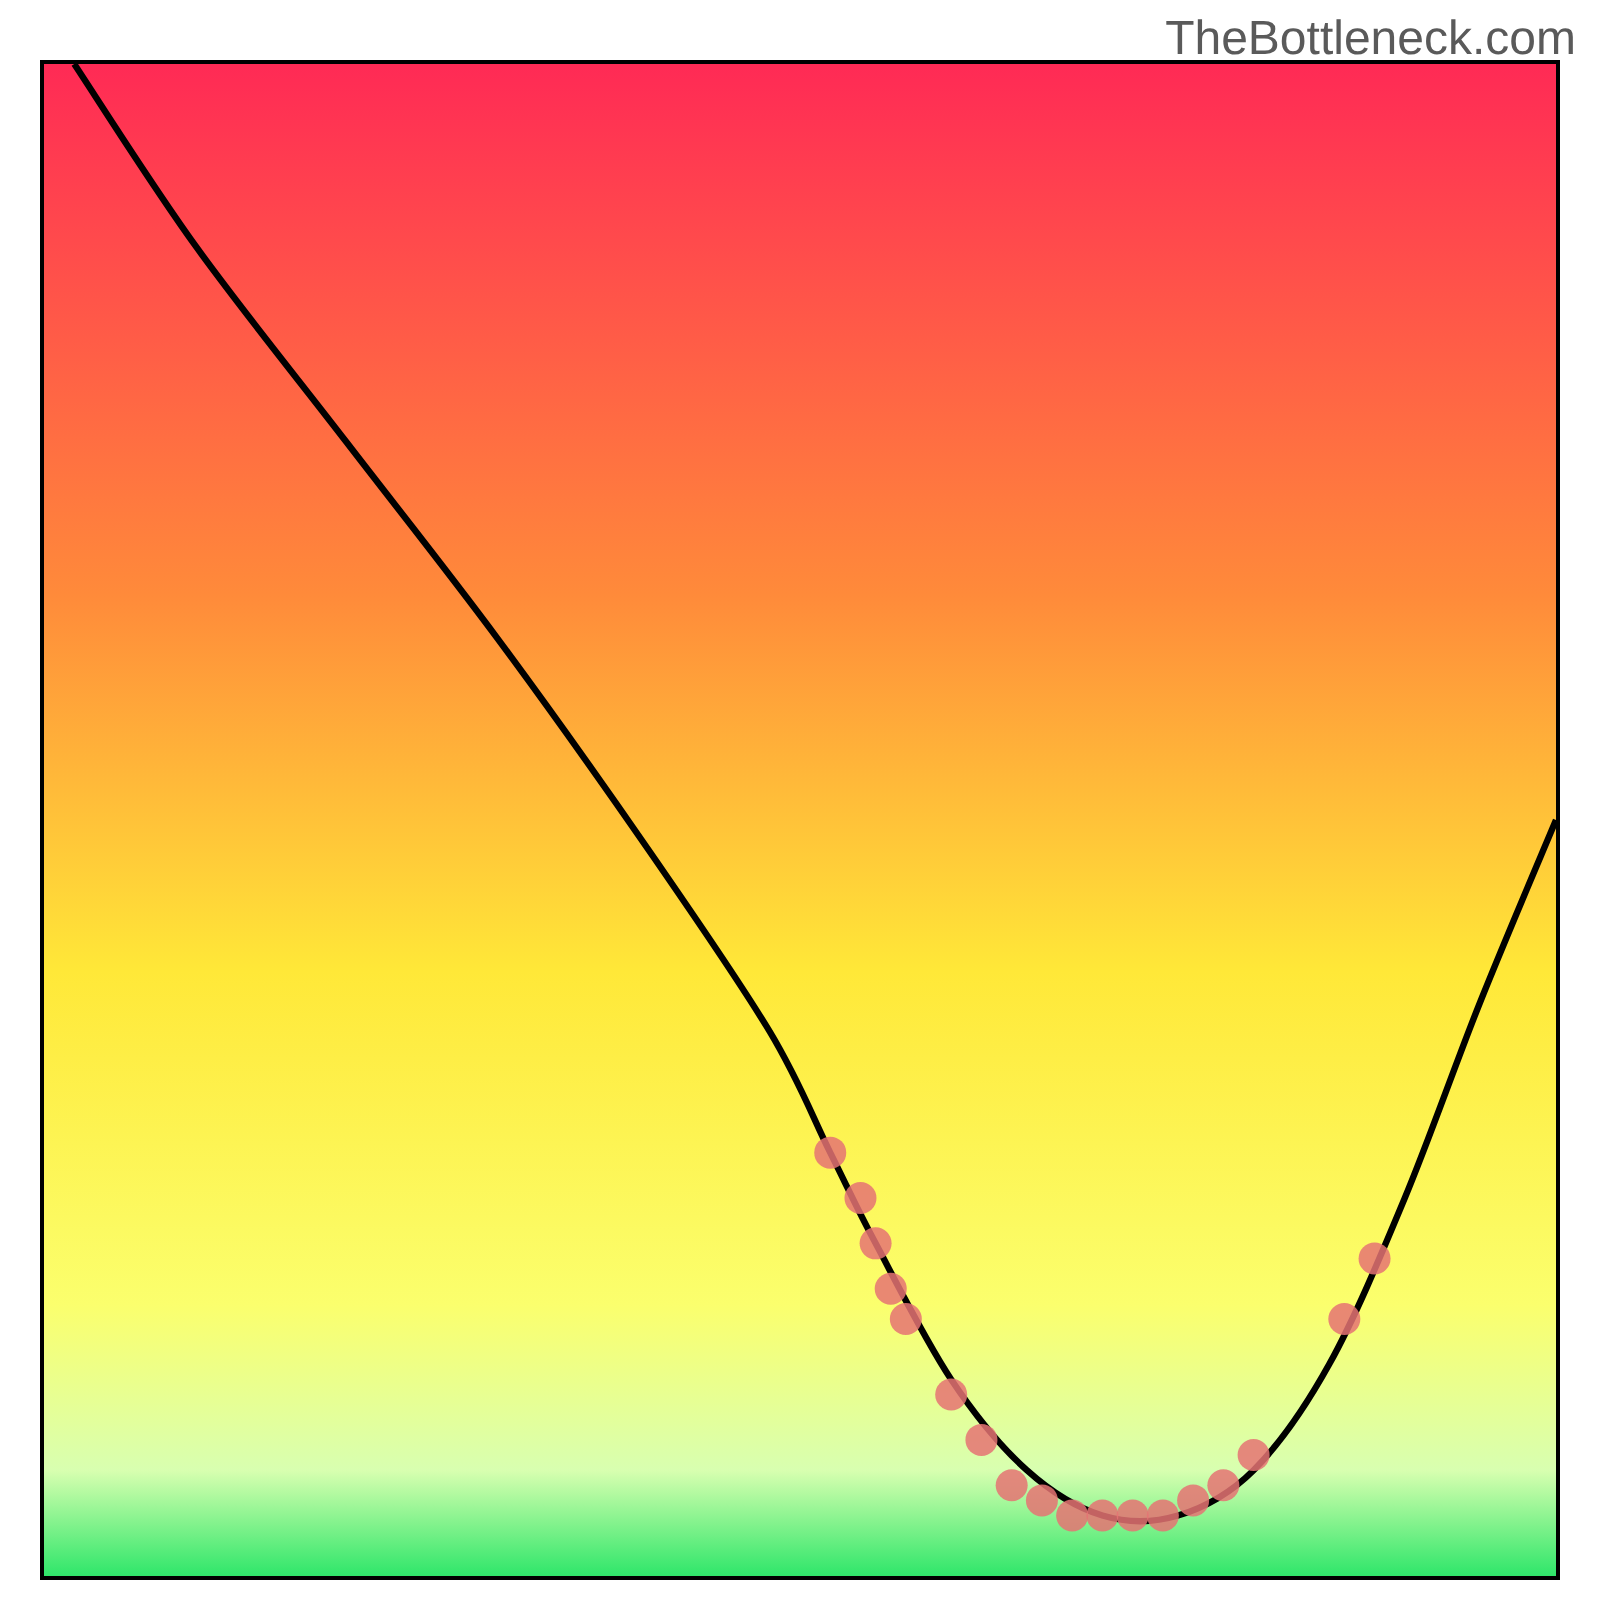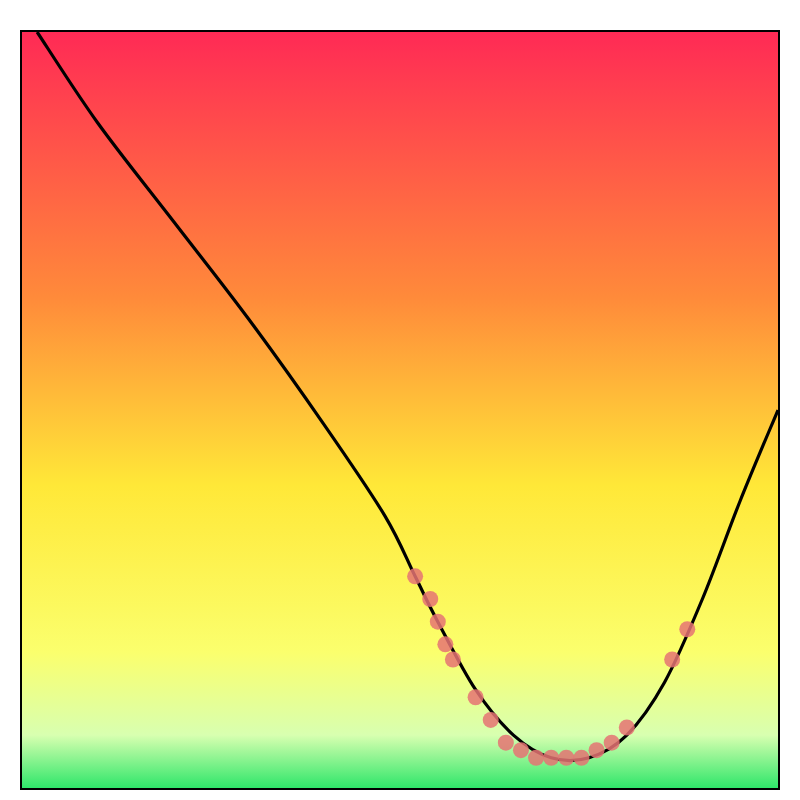--- a/index.html
+++ b/index.html
@@ -48,20 +48,21 @@
     left: 0;
     top: 0;
     width: 100%;
     height: 100%;
   }
 </style>
 </head>
 <body>
 
 <div class="container">
+  <div class="watermark">TheBottleneck.com</div>
 
   <div class="plot-border">
     <svg class="bg" viewBox="0 0 756 756" preserveAspectRatio="none">
       <defs>
         <linearGradient id="grad" x1="0" y1="0" x2="0" y2="1">
             <stop offset="0%" stop-color="#ff2a55"></stop>
             <stop offset="35%" stop-color="#ff8a3a"></stop>
             <stop offset="60%" stop-color="#ffe838"></stop>
             <stop offset="82%" stop-color="#fbff6d"></stop>
             <stop offset="93%" stop-color="#d8ffb0"></stop>

